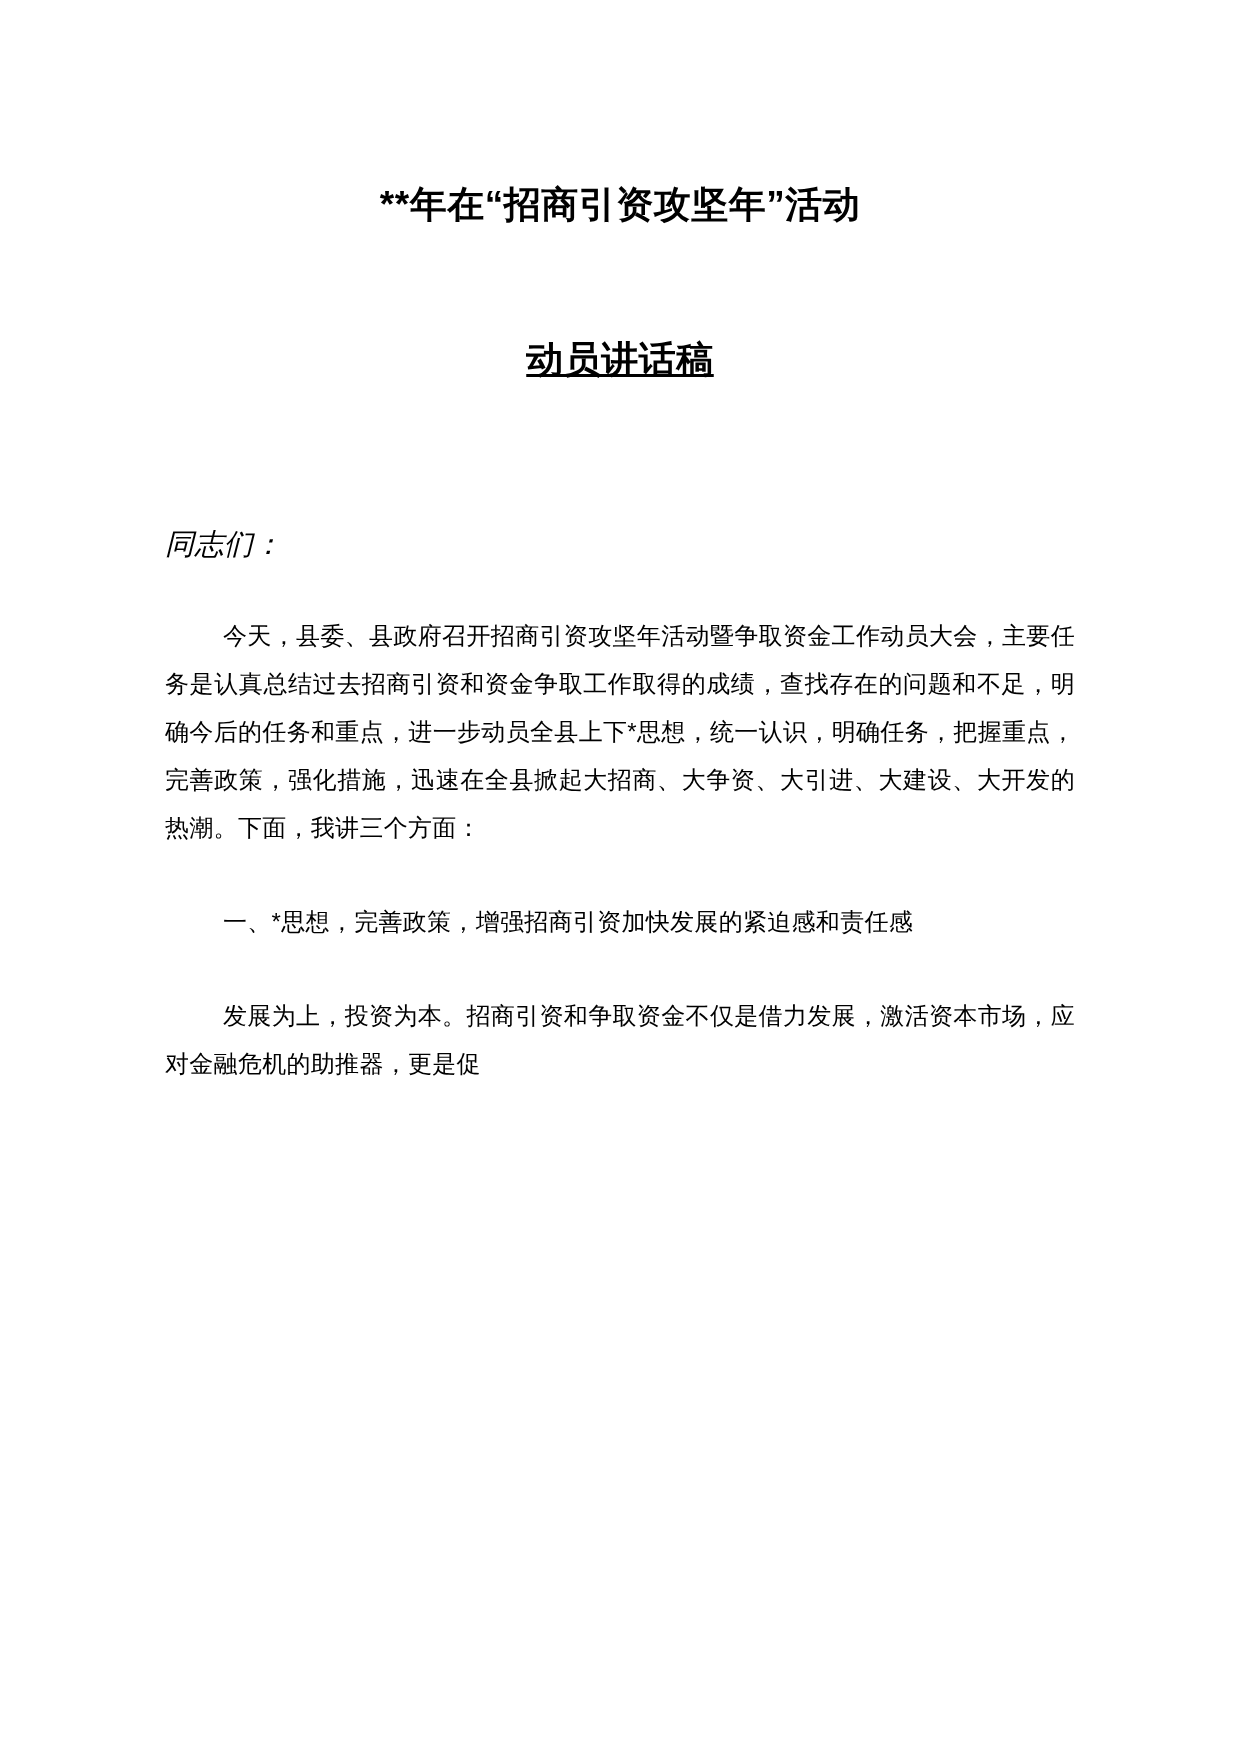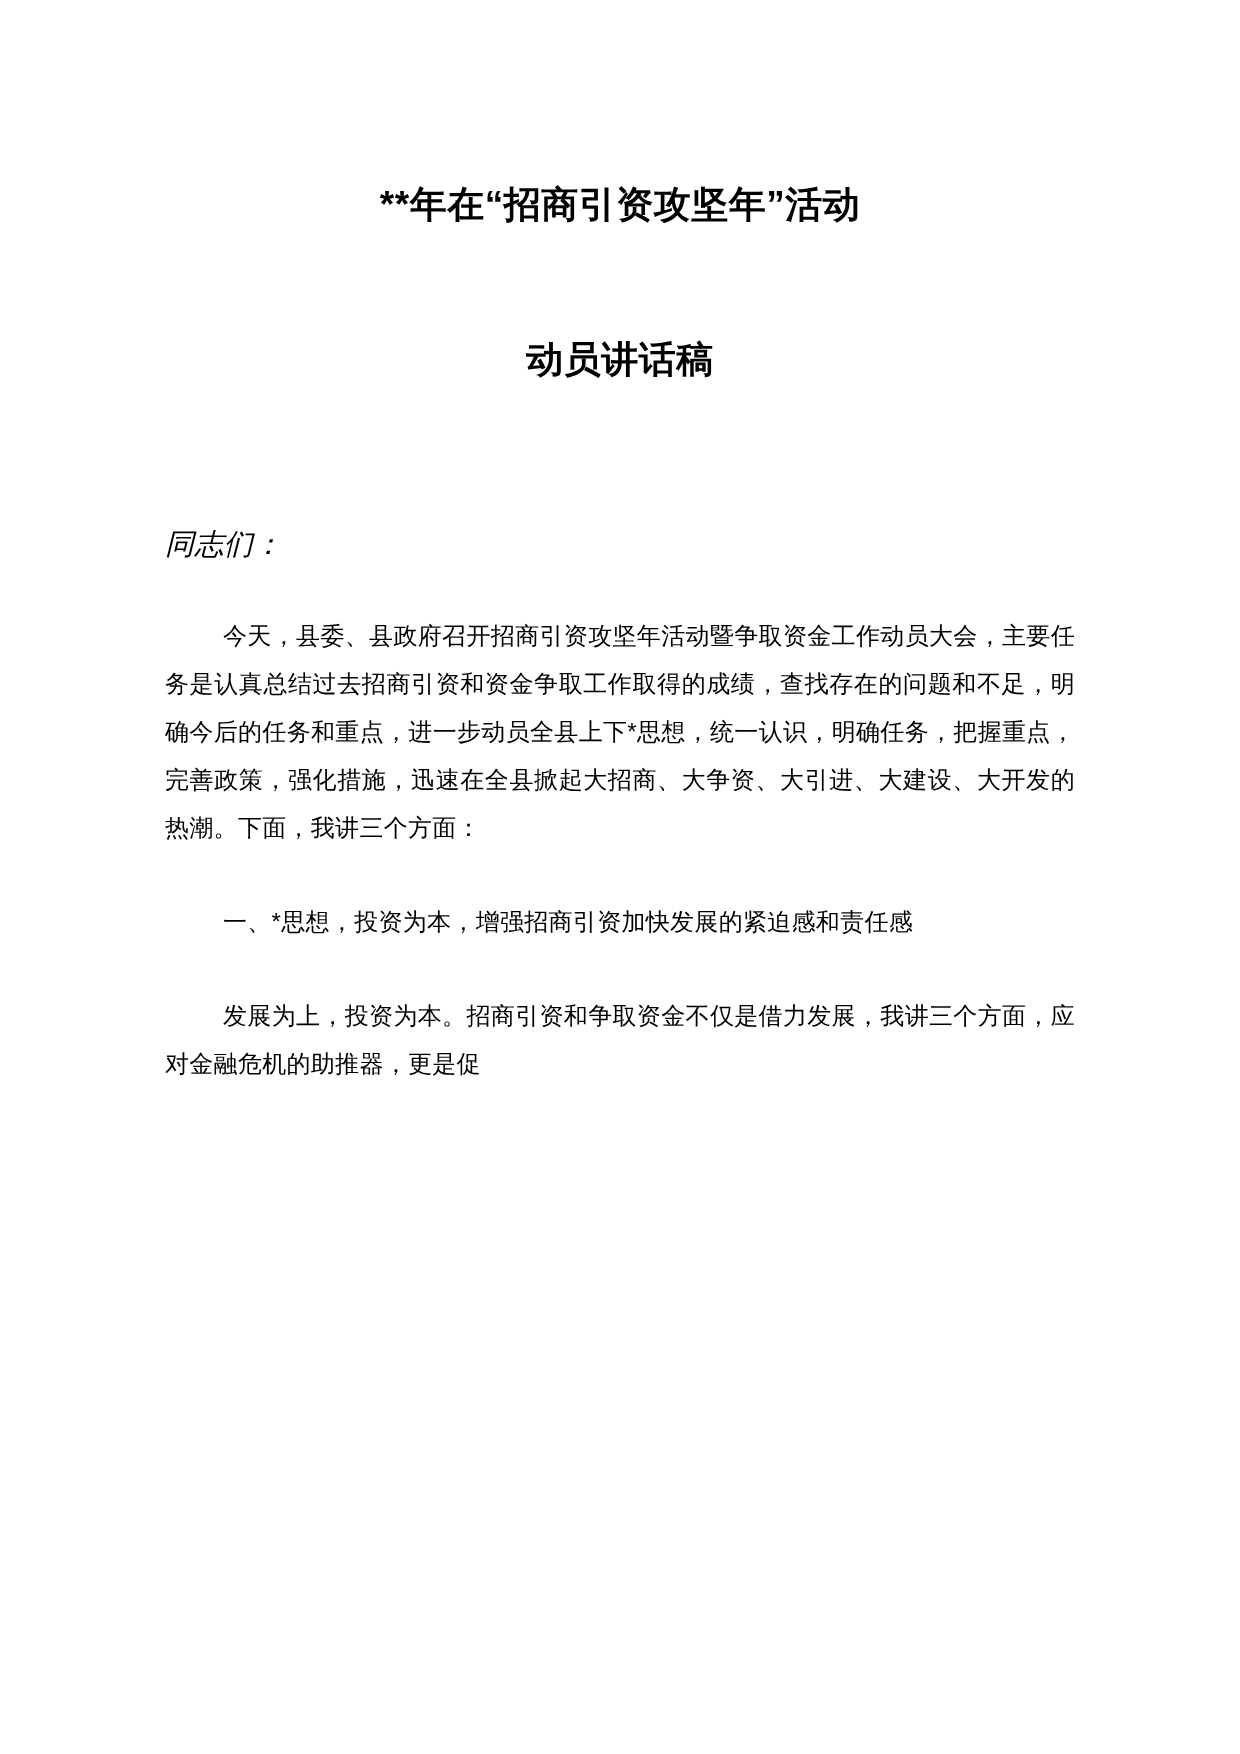--- a/index.html
+++ b/index.html
@@ -28,20 +28,21 @@
     font-size: 37px;
     line-height: 1.35;
     letter-spacing: 0.5px;
     color: #000;
   }
   .title-line-1 {
     margin: 30px 0 0 0;
   }
   .title-line-2 {
     margin: 105px 0 8px 0;
+    text-decoration: underline;
   }
   .salutation {
     margin: 132px 0 0 0;
     font-size: 29px;
     line-height: 1.9;
     letter-spacing: 0.4px;
     font-style: italic;
   }
   .para {
     margin: 40px 0 0 0;
@@ -62,17 +63,17 @@
 <div class="page">
 
   <div class="doc-title title-line-1">**年在“招商引资攻坚年”活动</div>
 
   <div class="doc-title title-line-2">动员讲话稿</div>
 
   <div class="salutation">同志们：</div>
 
   <div class="para">今天，县委、县政府召开招商引资攻坚年活动暨争取资金工作动员大会，主要任务是认真总结过去招商引资和资金争取工作取得的成绩，查找存在的问题和不足，明确今后的任务和重点，进一步动员全县上下*思想，统一认识，明确任务，把握重点，完善政策，强化措施，迅速在全县掀起大招商、大争资、大引进、大建设、大开发的热潮。下面，我讲三个方面：</div>
 
-  <div class="para tight">一、*思想，投资为本，增强招商引资加快发展的紧迫感和责任感</div>
+  <div class="para tight">一、*思想，完善政策，增强招商引资加快发展的紧迫感和责任感</div>
 
-  <div class="para tight">发展为上，投资为本。招商引资和争取资金不仅是借力发展，我讲三个方面，应对金融危机的助推器，更是促</div>
+  <div class="para tight">发展为上，投资为本。招商引资和争取资金不仅是借力发展，激活资本市场，应对金融危机的助推器，更是促</div>
 
 </div>
 
 </body></html>

